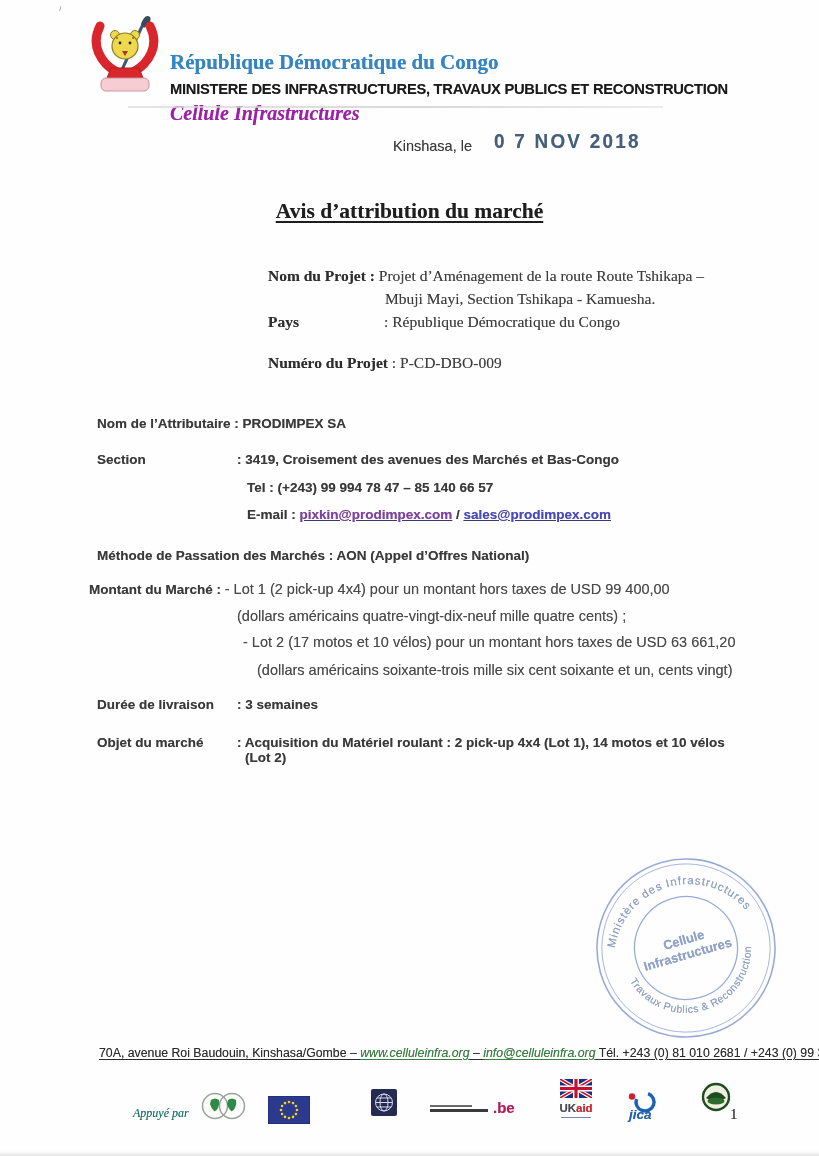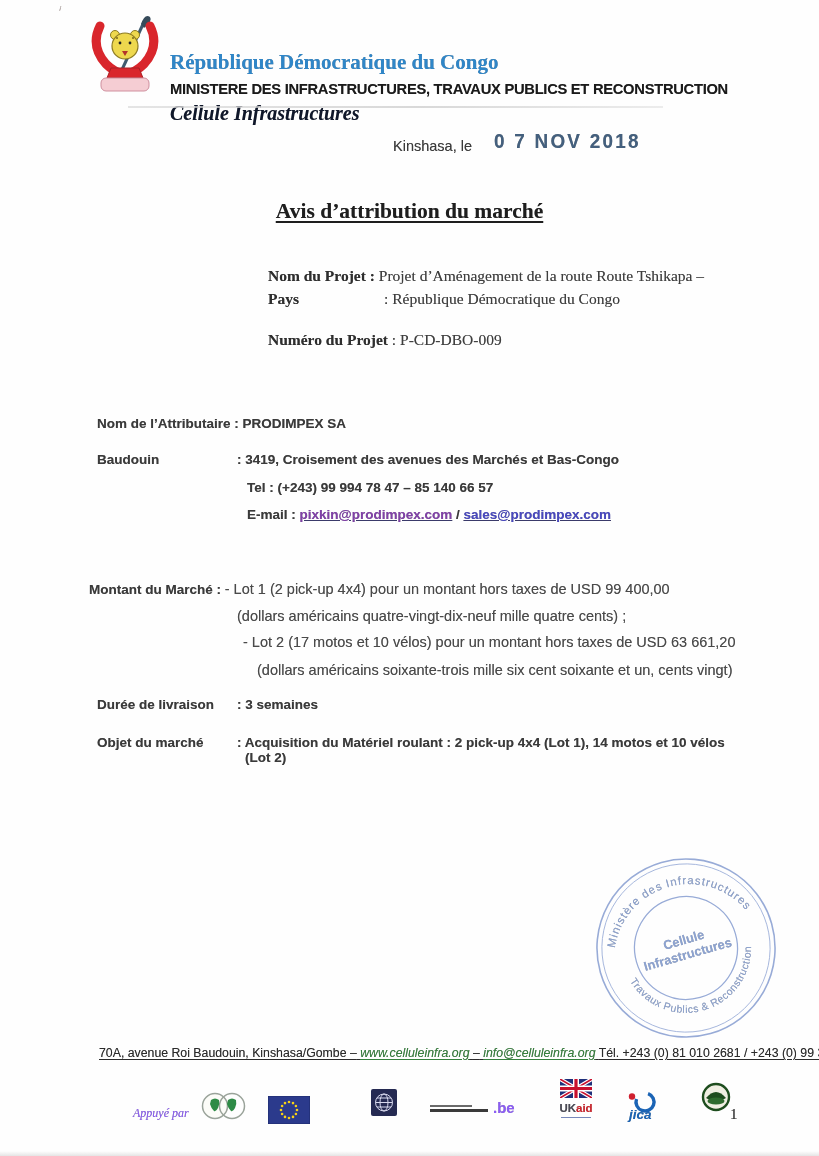--- a/index.html
+++ b/index.html
@@ -9,21 +9,21 @@
   .scan{text-shadow:0 0 .5px rgba(70,70,70,.55);}
 
   
   .coat{left:86px;top:12px;}
   .head-text{left:170px;top:6px;}
   .republic{font-family:"Liberation Serif",serif;font-weight:bold;
             font-size:21px;color:#2f86c8;margin-top:44px;}
   .ministry{font-size:15.5px;font-weight:bold;color:#1a1a1a;letter-spacing:-.3px;
             transform:scaleX(.95);transform-origin:left;white-space:nowrap;margin-top:5px;}
   .cellule{font-family:"Liberation Serif",serif;font-style:italic;font-weight:bold;
-           font-size:20px;color:#0f172a;margin-top:4px;}
+           font-size:20px;color:#a21caf;margin-top:4px;}
   .rule{left:128px;top:106px;width:535px;height:2px;
         background:linear-gradient(90deg,#dcdcdc,#cccccc 55%,#e6e6e6);opacity:.75;}
   .corner-mark{left:58px;top:2px;color:#b9a9a5;font-size:11px;font-style:italic;}
 
   
   .place{left:393px;top:138px;font-size:14.5px;color:#3b3b3b;}
   .datestamp{left:494px;top:129px;font-size:21px;font-weight:bold;color:#44607e;
              letter-spacing:2.5px;transform:scaleX(.9);transform-origin:left;white-space:nowrap;}
 
   
@@ -69,30 +69,30 @@
   .stamp circle{stroke:#8aa0d2;fill:none;}
 
   
   .footer{left:99px;top:1046px;font-size:12.3px;color:#2b2b2b;white-space:nowrap;}
   .footer .u{text-decoration:underline;text-underline-offset:2px;}
   .flink{color:#35803c;font-style:italic;}
   .fsep{color:#2b2b2b;}
 
   
   .appuye{left:133px;top:1106px;font-family:"Liberation Serif",serif;font-style:italic;
-          font-size:12px;color:#8b5cf6;}
+          font-size:12px;color:#0f766e;}
   .logo{display:block;}
   .afdb{left:201px;top:1091px;}
   .eu{left:268px;top:1096px;}
   .globe{left:371px;top:1089px;}
   .belg{left:430px;top:1100px;display:flex;align-items:flex-end;}
   .belines{display:flex;flex-direction:column;gap:2px;padding-bottom:3px;}
   .beline1{width:42px;height:2.5px;background:#6a6a6a;}
   .beline2{width:58px;height:3px;background:#3a3a3a;}
-  .betext{font-size:15px;font-weight:bold;color:#8b5cf6;margin-left:5px;line-height:1;}
+  .betext{font-size:15px;font-weight:bold;color:#be185d;margin-left:5px;line-height:1;}
   .ukaid{left:556px;top:1079px;width:40px;text-align:center;}
   .ukaid-text{font-size:11.5px;font-weight:bold;line-height:1;margin-top:1px;}
   .ukaid-uk{color:#4a4a55;}
   .ukaid-aid{color:#d0242c;}
   .ukaid-bar{width:30px;height:1.5px;background:#7788bb;margin:2px auto 0;}
   .jica{left:618px;top:1090px;}
   .greenlogo{left:700px;top:1082px;}
   .pagenum{left:730px;top:1106px;font-family:"Liberation Serif",serif;font-size:15px;color:#333;}
   .bottom-scan{left:0;bottom:0;width:100%;height:5px;
                background:linear-gradient(#ffffff,#dedede);opacity:.8;}
@@ -131,48 +131,50 @@
 
   <div class="abs title">
     <span>Avis d’attribution du marché</span>
   </div>
 
   <div class="abs project">
     <div>
       <b>Nom du Projet :</b>
       <span>Projet d’Aménagement de la route Route Tshikapa –</span>
     </div>
+    <div class="p-line2">Mbuji Mayi, Section Tshikapa - Kamuesha.</div>
     <div class="p-pays">
       <span class="lab">Pays</span>
       <span>: République Démocratique du Congo</span>
     </div>
     <div class="p-num">
       <b>Numéro du Projet</b><span> : P-CD-DBO-009</span>
     </div>
   </div>
 
   <div class="abs award-line l-attr">
     <span>Nom de l’Attributaire :</span>
     <span>PRODIMPEX SA</span>
   </div>
 
   <div class="abs award-line l-addr">
-    <span class="lab">Baudouin</span>
+    <span class="lab">Section</span>
     <span>: 3419, Croisement des avenues des Marchés et Bas-Congo</span>
   </div>
 
   <div class="abs award-line l-tel">Tel : (+243) 99 994 78 47 – 85 140 66 57</div>
 
   <div class="abs award-line l-email">
     <span>E-mail :</span>
     <a class="email-link email1" href="#">pixkin@prodimpex.com</a>
     <span class="email-sep">/</span>
     <a class="email-link email2" href="#">sales@prodimpex.com</a>
   </div>
 
+  <div class="abs award-line l-meth">Méthode de Passation des Marchés : AON (Appel d’Offres National)</div>
 
   <div class="abs award-line l-mont">
     <span>Montant du Marché :</span>
     <span class="reg">- Lot 1 (2 pick-up 4x4) pour un montant hors taxes de USD 99 400,00</span>
   </div>
   <div class="abs award-line reg l-d1">(dollars américains quatre-vingt-dix-neuf mille quatre cents) ;</div>
   <div class="abs award-line reg l-lot2">- Lot 2 (17 motos et 10 vélos) pour un montant hors taxes de USD 63 661,20</div>
   <div class="abs award-line reg l-d2">(dollars américains soixante-trois mille six cent soixante et un, cents vingt)</div>
 
   <div class="abs award-line l-duree">

